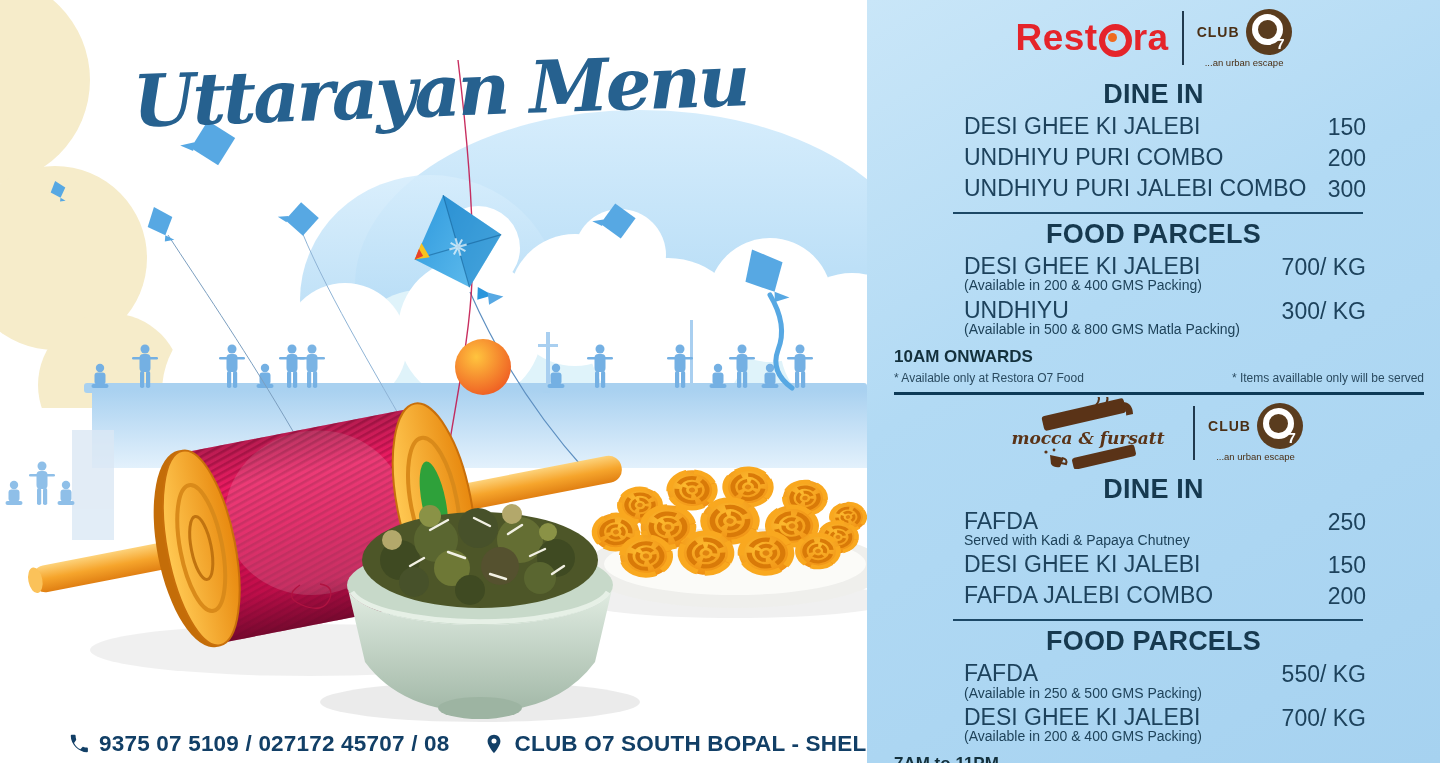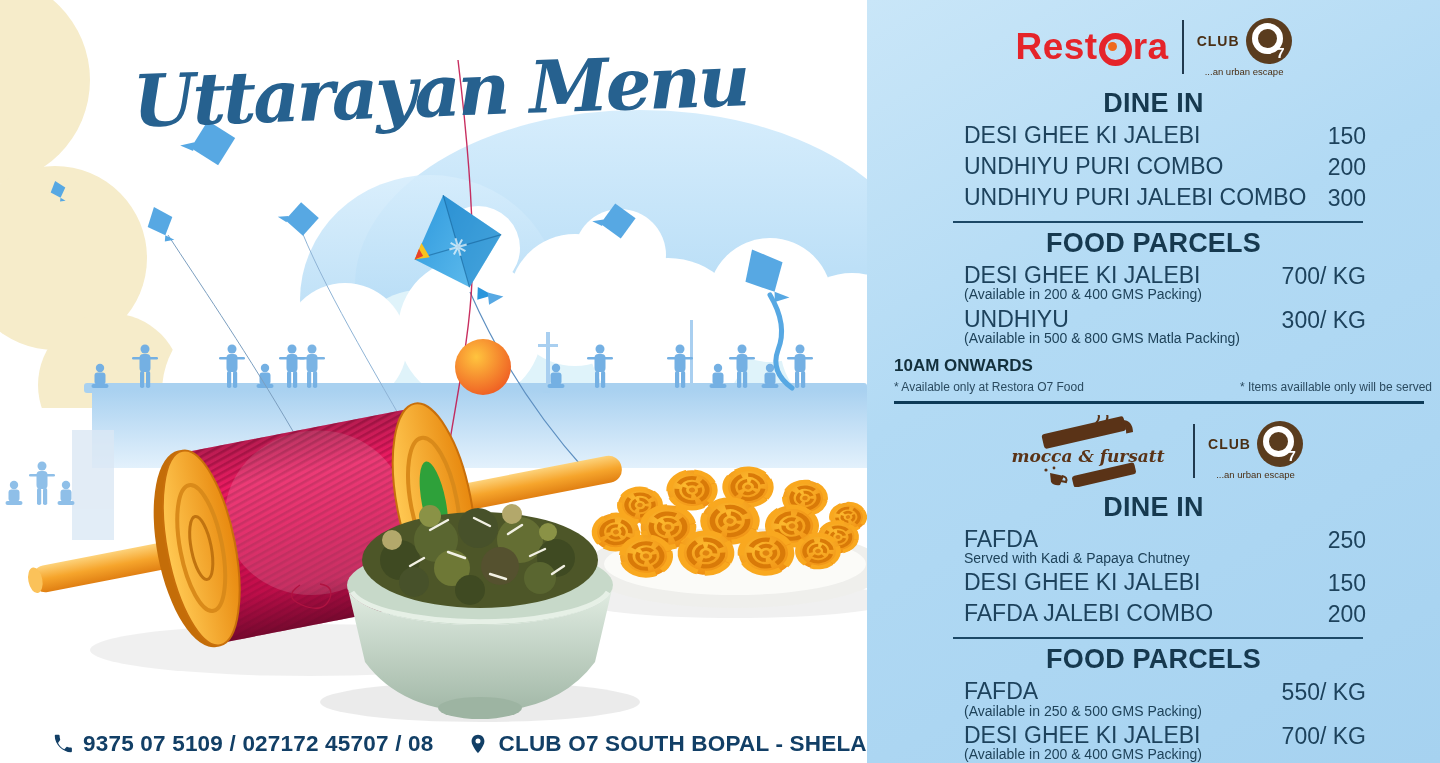--- a/index.html
+++ b/index.html
@@ -6,50 +6,50 @@
   body{width:1440px;height:763px;overflow:hidden;font-family:"Liberation Sans",sans-serif;background:#ffffff;}
   .poster{position:relative;width:1440px;height:763px;background:#ffffff;}
 
   
   .left{position:absolute;left:0;top:0;width:867px;height:763px;overflow:hidden;background:#ffffff;}
   .art{position:absolute;left:0;top:0;width:867px;height:763px;}
   .title{position:absolute;left:130px;top:0px;width:620px;text-align:center;
          font-family:"DejaVu Serif",serif;font-style:italic;font-weight:700;
          font-size:72px;letter-spacing:-3px;color:#26618f;transform:rotate(-2deg);
          white-space:nowrap;}
-  .contact{position:absolute;left:52px;bottom:6px;display:flex;align-items:center;gap:34px;
+  .contact{position:absolute;left:68px;bottom:6px;display:flex;align-items:center;gap:34px;
            color:#123f66;font-weight:700;font-size:22.5px;letter-spacing:0.2px;white-space:nowrap;}
   .citem{display:flex;align-items:center;gap:9px;}
   .cicon{width:22px;height:22px;flex:0 0 auto;}
 
   
   .right{position:absolute;left:867px;top:0;width:573px;height:763px;overflow:hidden;
          background:linear-gradient(150deg,#c9e6f8 0%,#b2daf4 40%,#a6d2f0 100%);
          color:#1d425c;}
-  .logo-row{display:flex;justify-content:center;align-items:center;gap:13px;padding-top:11px;height:72px;}
+  .logo-row{display:flex;justify-content:center;align-items:center;gap:13px;padding-top:2px;height:72px;}
   .brand-restora{font-size:37px;font-weight:800;color:#e5242a;letter-spacing:0.5px;display:flex;align-items:center;}
   .oring{display:inline-block;width:21px;height:21px;border:6px solid #e5242a;border-radius:50%;
          position:relative;margin:0 1px;top:2px;}
   .oring::after{content:'';position:absolute;left:3px;top:3px;width:9px;height:9px;background:#ef6a1e;border-radius:50%;}
   .logo-divider{width:2px;height:54px;background:#20394e;}
   .club-block{display:flex;flex-direction:column;align-items:center;}
   .club-top{display:flex;align-items:center;gap:6px;}
   .club-word{font-size:14px;font-weight:700;color:#4a2f15;letter-spacing:1px;}
   .club-circle{position:relative;width:46px;height:46px;border-radius:50%;background:#5a3c1e;}
   .club-O{position:absolute;left:6px;top:5px;width:19px;height:19px;border:6px solid #ffffff;border-radius:50%;}
   .club-7{position:absolute;right:7px;bottom:3px;color:#ffffff;font-weight:700;font-size:15px;}
   .club-tag{font-size:9.5px;color:#4a2f15;margin-top:2px;}
 
   .group-h{text-align:center;font-size:27px;font-weight:800;color:#16394f;letter-spacing:0.2px;margin:5px 0 3px;}
   .mrow{display:flex;justify-content:space-between;align-items:flex-start;padding:0 74px 0 97px;margin-top:4px;}
   .mname{font-size:23px;color:#1d425c;line-height:1.06;}
   .msub{font-size:14px;color:#1e4259;margin-top:0px;line-height:1.1;}
   .mprice{font-size:23px;color:#1d425c;white-space:nowrap;}
   .hr1{height:2px;background:#1c4866;margin:9px 77px 2px 86px;}
-  .hours-wrap{margin:9px 8px 0 27px;}
+  .hours-wrap{margin:9px 16px 0 27px;}
   .hours{font-size:17px;font-weight:700;color:#13303c;}
   .notes{display:flex;justify-content:space-between;font-size:12px;color:#2a4a5f;margin-top:4px;}
   .hr2{height:3px;background:#0d3a57;margin:7px 16px 0 27px;}
   .mocca-script{font-family:"DejaVu Serif",serif;font-style:italic;font-weight:700;font-size:17px;fill:#5a3317;}
 </style>
 </head>
 <body>
 
 <div class="poster">
 

